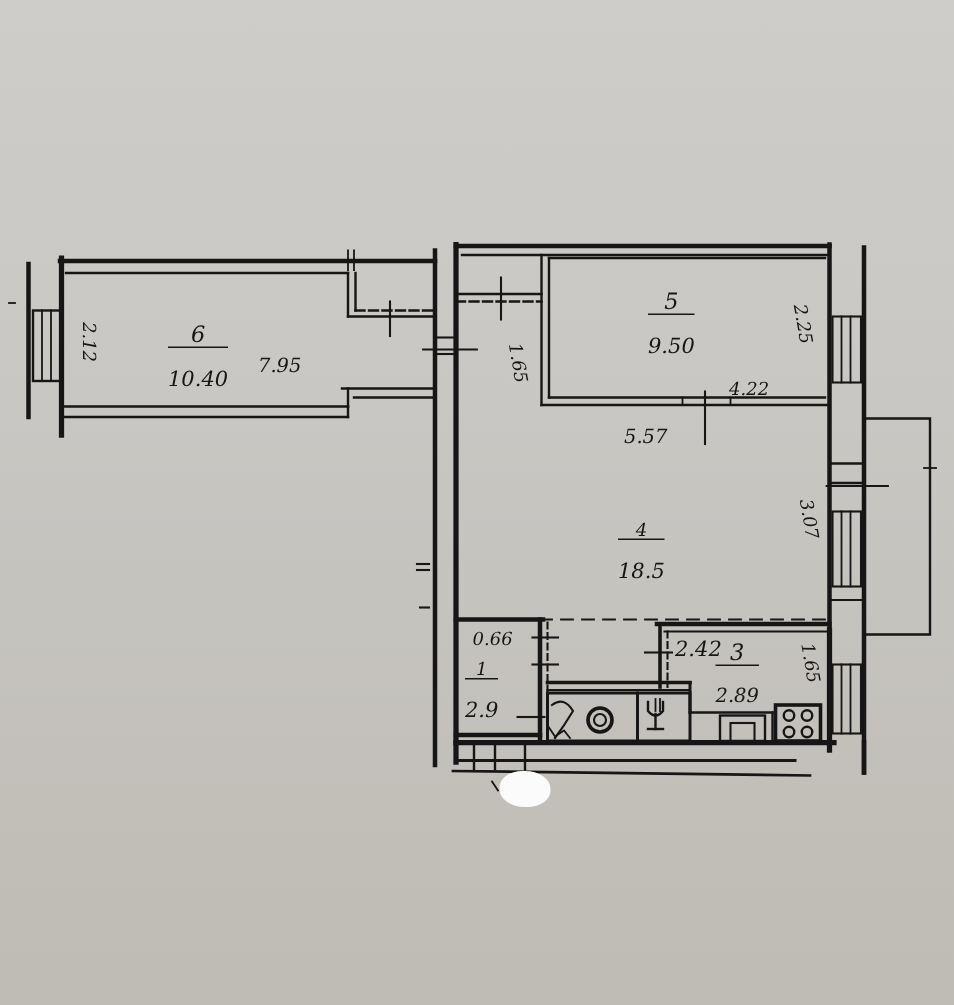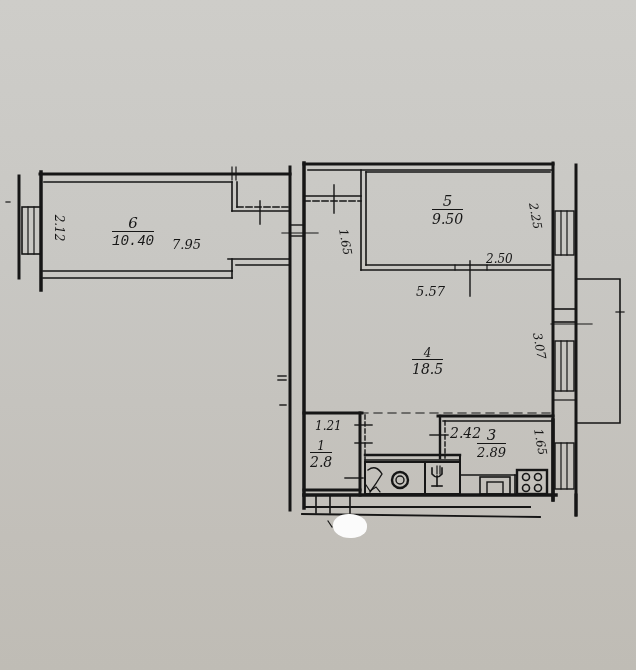--- a/index.html
+++ b/index.html
@@ -29,21 +29,21 @@
       font-style: italic;
       color: #161616;
       white-space: nowrap;
       line-height: 1;
     }
     .room-num { font-size: 15px; text-align: center; }
     .room-area {
       font-size: 14px;
       text-align: center;
       border-top: 1.6px solid #161616;
-      padding-top: 2px;
+      padding-top: 14px;
     }
     .label-block {
       position: absolute;
       display: flex;
       flex-direction: column;
       align-items: center;
     }
     .dim { font-size: 12px; }
     .rot90 { transform: rotate(90deg); transform-origin: center; }
     .rot80 { transform: rotate(80deg); transform-origin: center; }
@@ -217,46 +217,46 @@
       <circle cx="538" cy="488" r="3.5" stroke-width="1.6"></circle>
     </g>
 
     <line x1="302" y1="514" x2="540" y2="517" stroke-width="1.8"></line>
     <path d="M328 521 l4 6" stroke-width="1.2"></path>
   </g>
 </svg>
 
 <div class="label-block" style="left:112px; top:216px;">
   <span class="hand room-num" style="position:static;">6</span>
-  <span class="hand room-area" style="position:static;font-family:Liberation Mono, monospace;">10.40</span>
+  <span class="hand room-area" style="position:static;">10.40</span>
 </div>
 <span class="hand dim" style="left:172px; top:238px; font-size:13px;">7.95</span>
 <span class="hand dim rot90" style="left:46px; top:222px;">2.12</span>
 
 <div class="label-block" style="left:432px; top:194px;">
   <span class="hand room-num" style="position:static;">5</span>
   <span class="hand room-area" style="position:static;">9.50</span>
 </div>
 <span class="hand dim rot80" style="left:522px; top:210px;">2.25</span>
-<span class="hand dim" style="left:486px; top:253px;">2.50</span>
+<span class="hand dim" style="left:486px; top:253px;">4.22</span>
 <span class="hand dim rot80" style="left:332px; top:236px;">1.65</span>
 
 <span class="hand dim" style="left:416px; top:285px; font-size:13px;">5.57</span>
 <div class="label-block" style="left:412px; top:347px;">
   <span class="hand room-num" style="position:static; font-size:12px;">4</span>
   <span class="hand room-area" style="position:static;">18.5</span>
 </div>
 <span class="hand dim rot80" style="left:526px; top:340px;">3.07</span>
 
 <div class="label-block" style="left:477px; top:428px;">
   <span class="hand room-num" style="position:static;">3</span>
   <span class="hand room-area" style="position:static; font-size:13px;">2.89</span>
 </div>
 <span class="hand dim" style="left:450px; top:426px; font-size:14px;">2.42</span>
 <span class="hand dim rot80" style="left:527px; top:436px;">1.65</span>
 
-<span class="hand dim" style="left:315px; top:420px;">1.21</span>
+<span class="hand dim" style="left:315px; top:420px;">0.66</span>
 <div class="label-block" style="left:310px; top:440px;">
   <span class="hand room-num" style="position:static; font-size:12px;">1</span>
-  <span class="hand room-area" style="position:static; font-size:14px;">2.8</span>
+  <span class="hand room-area" style="position:static; font-size:14px;">2.9</span>
 </div>
 
 <div class="redact"></div>
 
 </body></html>

